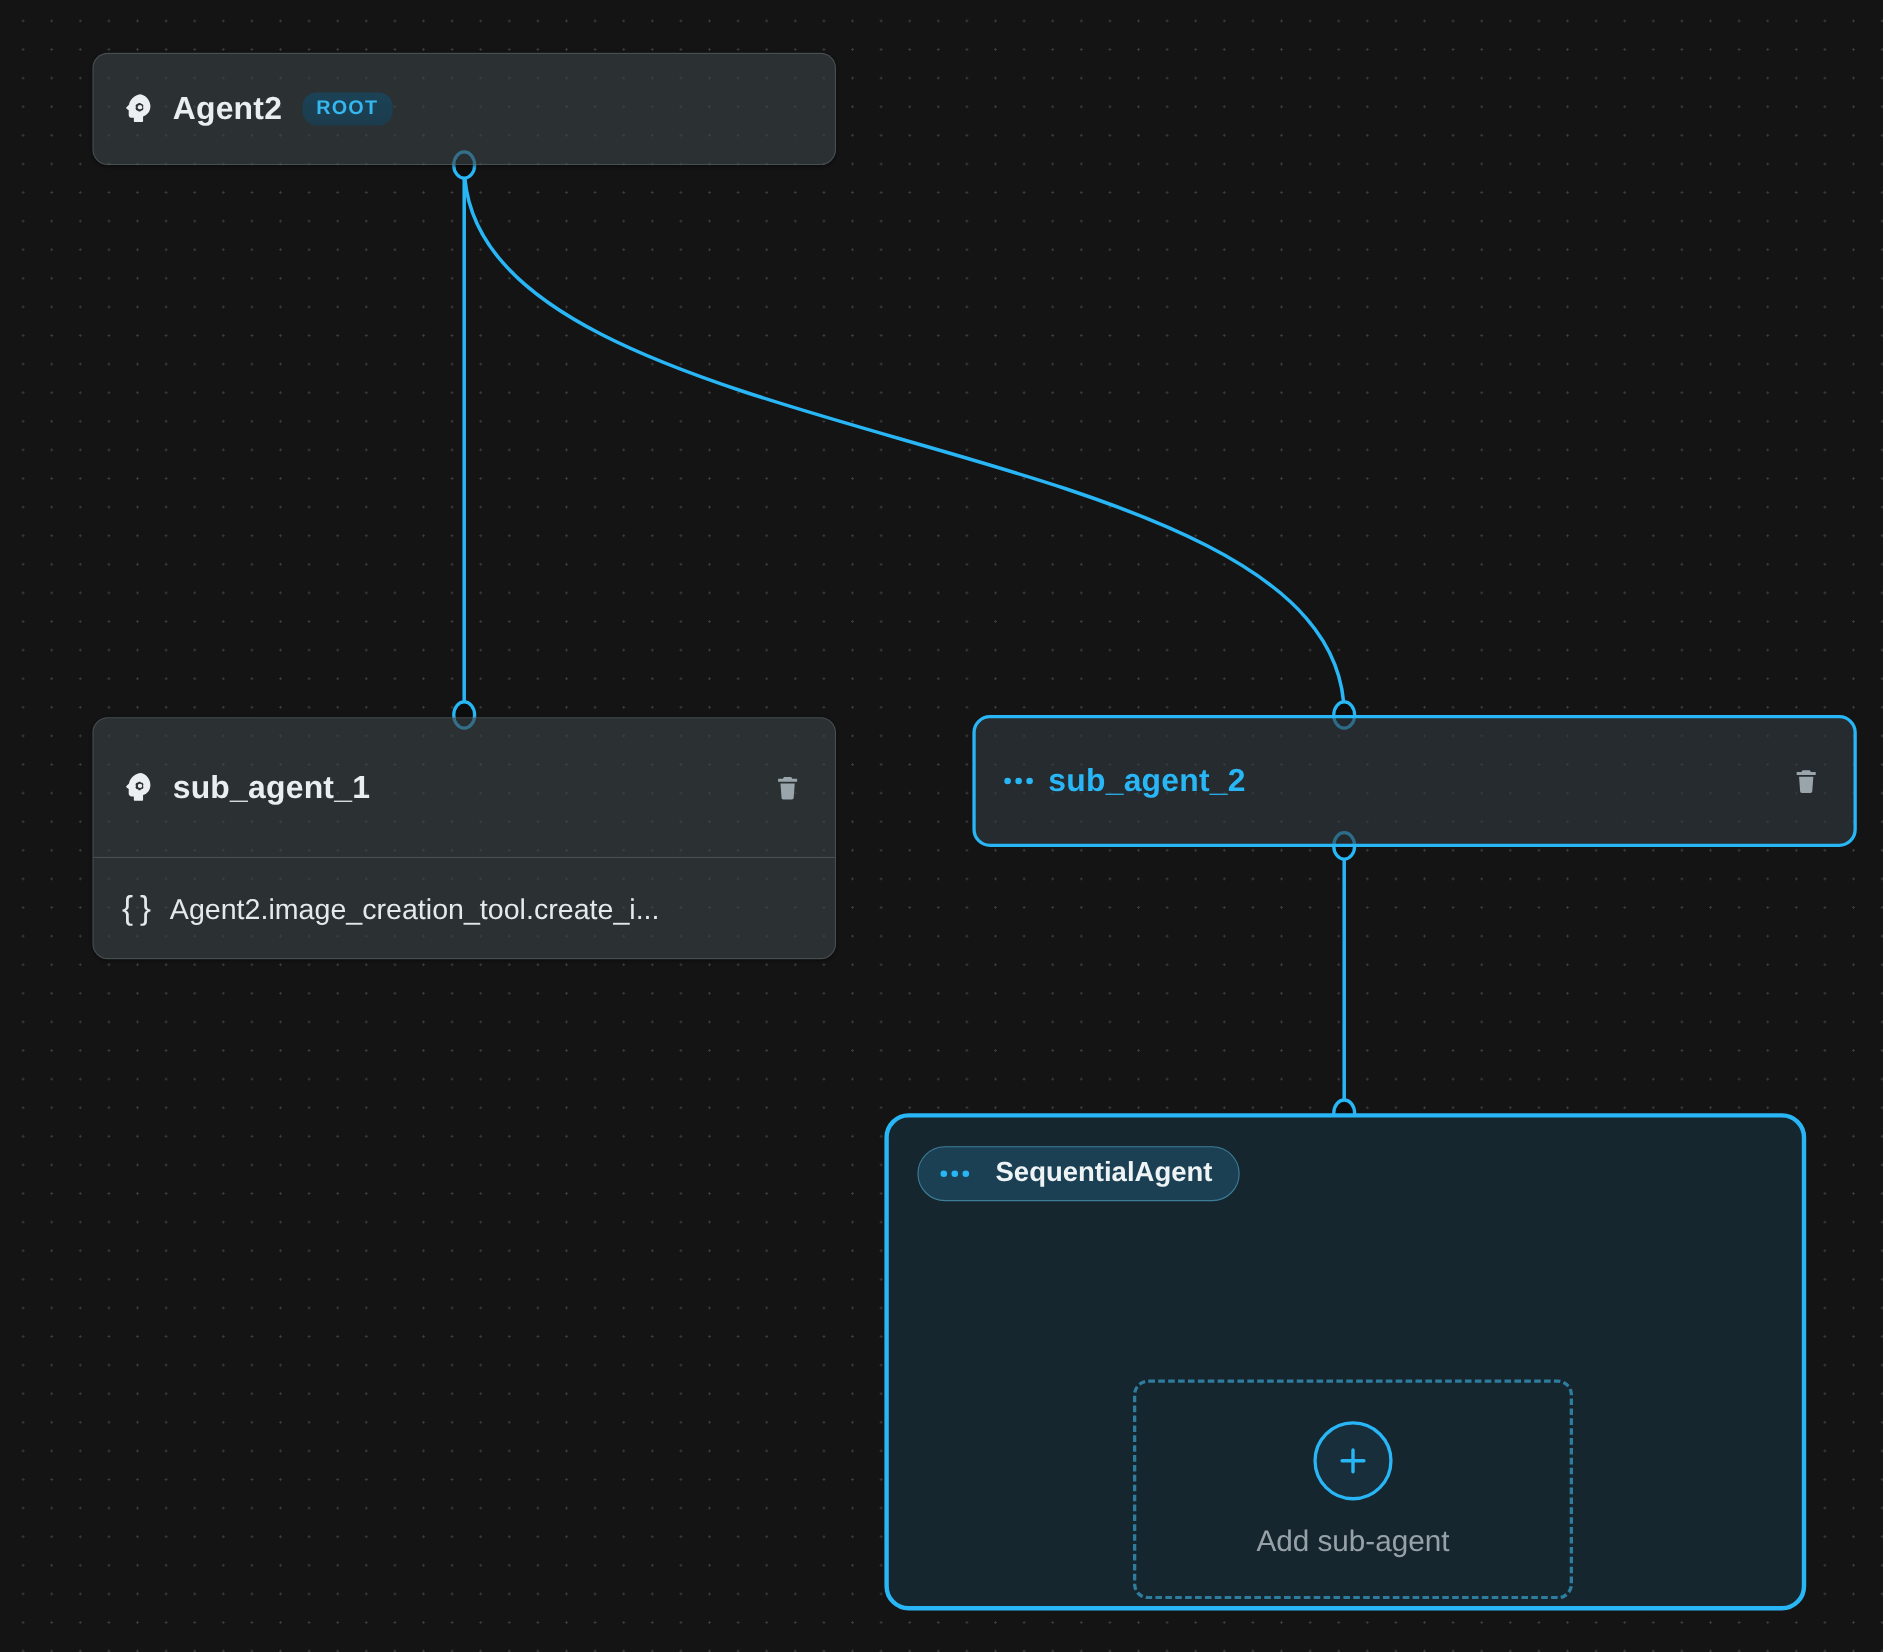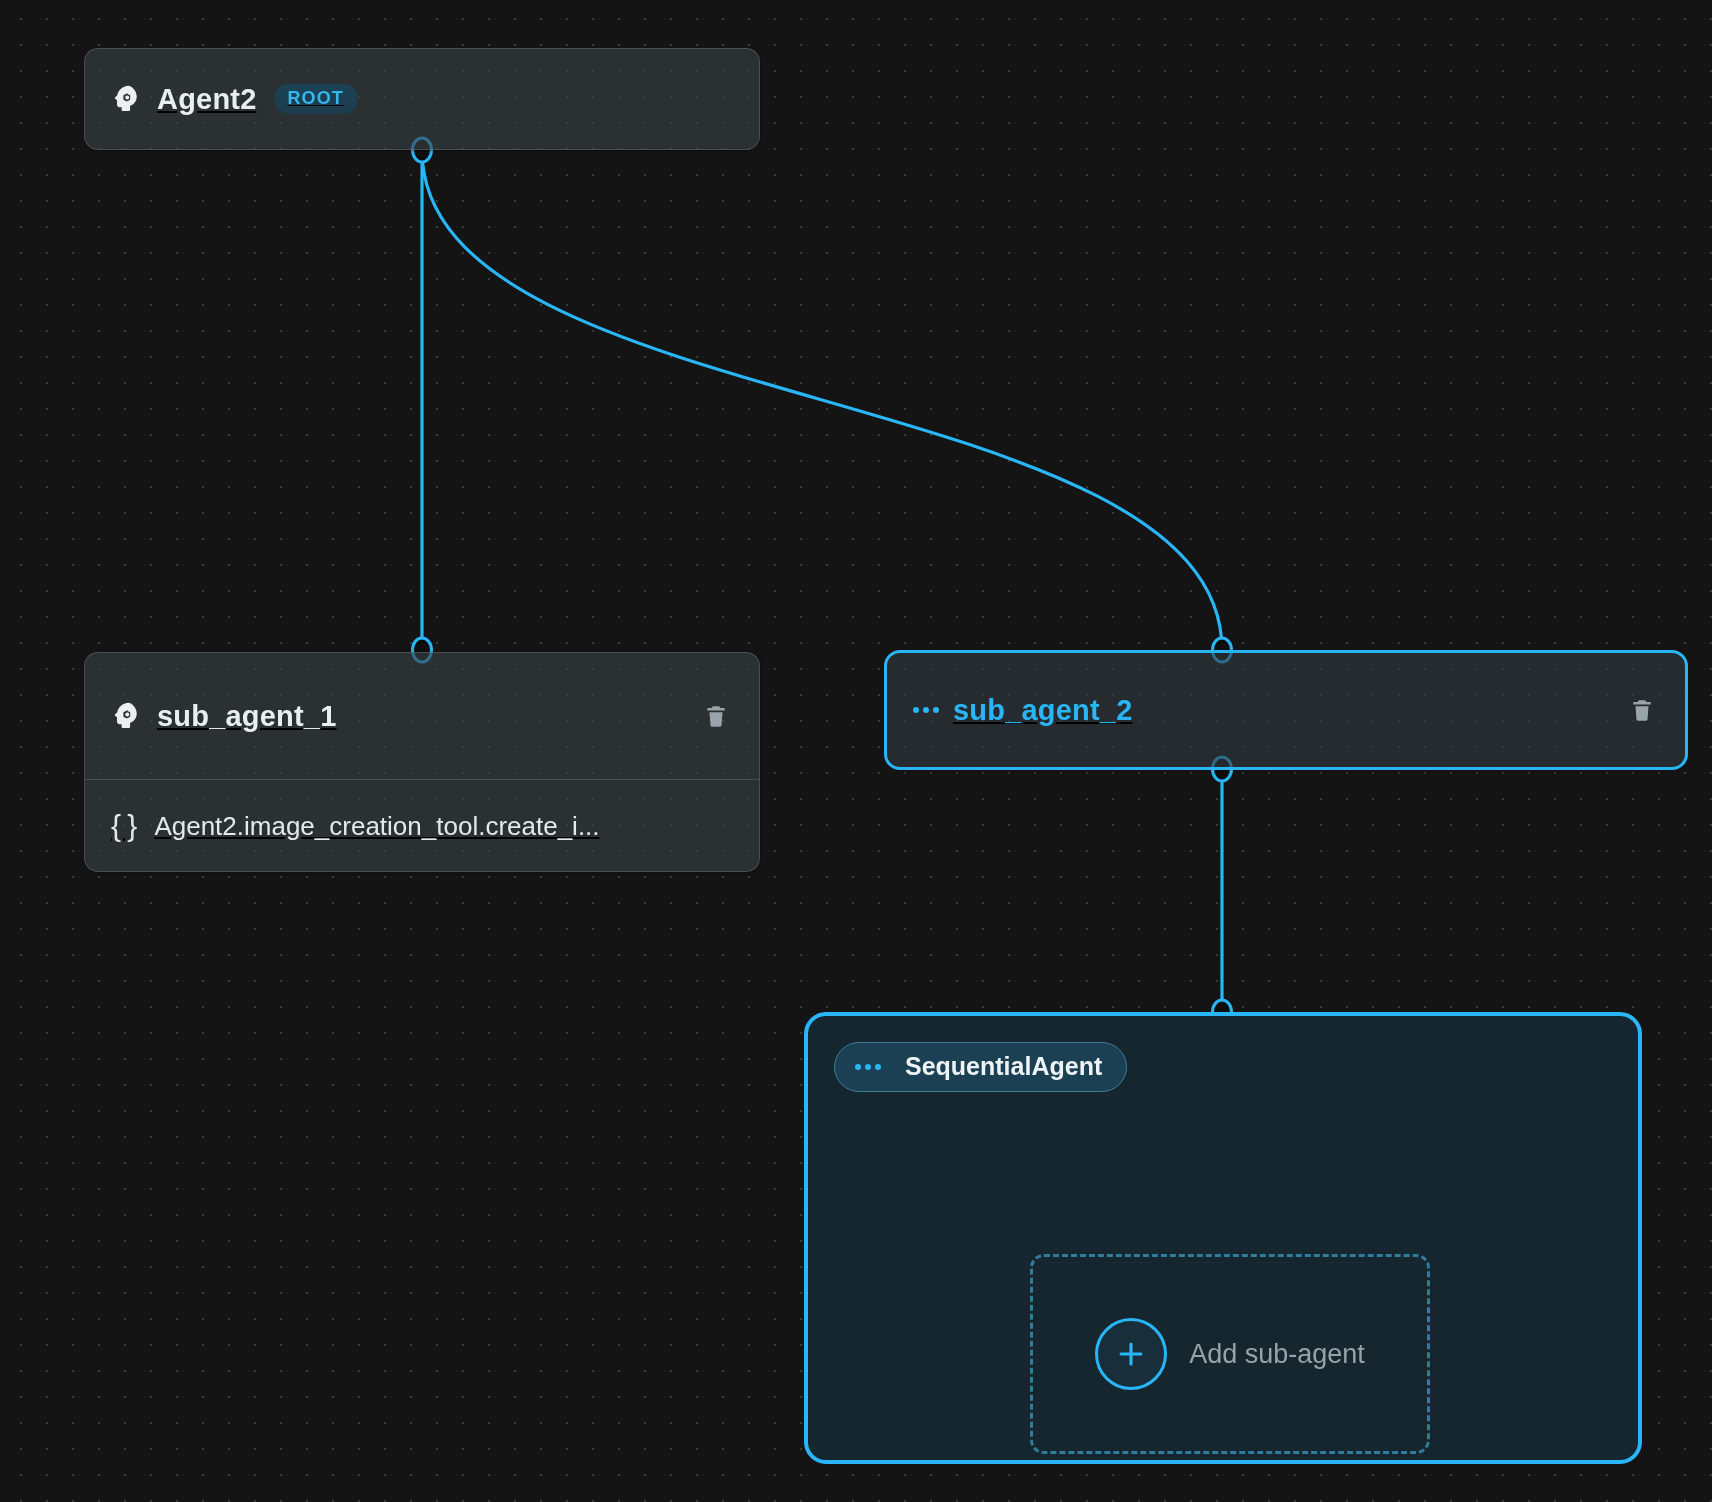--- a/index.html
+++ b/index.html
@@ -35,21 +35,20 @@
     pointer-events: none;
     z-index: 1;
   }
 
   
   .node {
     position: absolute;
     box-sizing: border-box;
     border-radius: 14px;
     z-index: 2;
-    text-decoration: underline;
   }
 
   .node-plain {
     background: rgba(58, 66, 71, 0.62);
     border: 1px solid rgba(112, 124, 131, 0.40);
     box-shadow: 0 1px 3px rgba(0,0,0,0.35);
   }
 
   .node-selected {
     background: rgba(48, 58, 64, 0.60);
@@ -154,20 +153,21 @@
     font-size: 25px;
     font-weight: 700;
   }
 
   .dropzone {
     position: absolute;
     box-sizing: border-box;
     border: 3px dashed #2e7c9e;
     border-radius: 14px;
     display: flex;
+    flex-direction: column;
     align-items: center;
     justify-content: center;
     gap: 22px;
     background: transparent;
   }
   .plus-circle {
     width: 66px; height: 66px;
     border-radius: 50%;
     border: 3px solid #29b6f6;
     display: flex;

